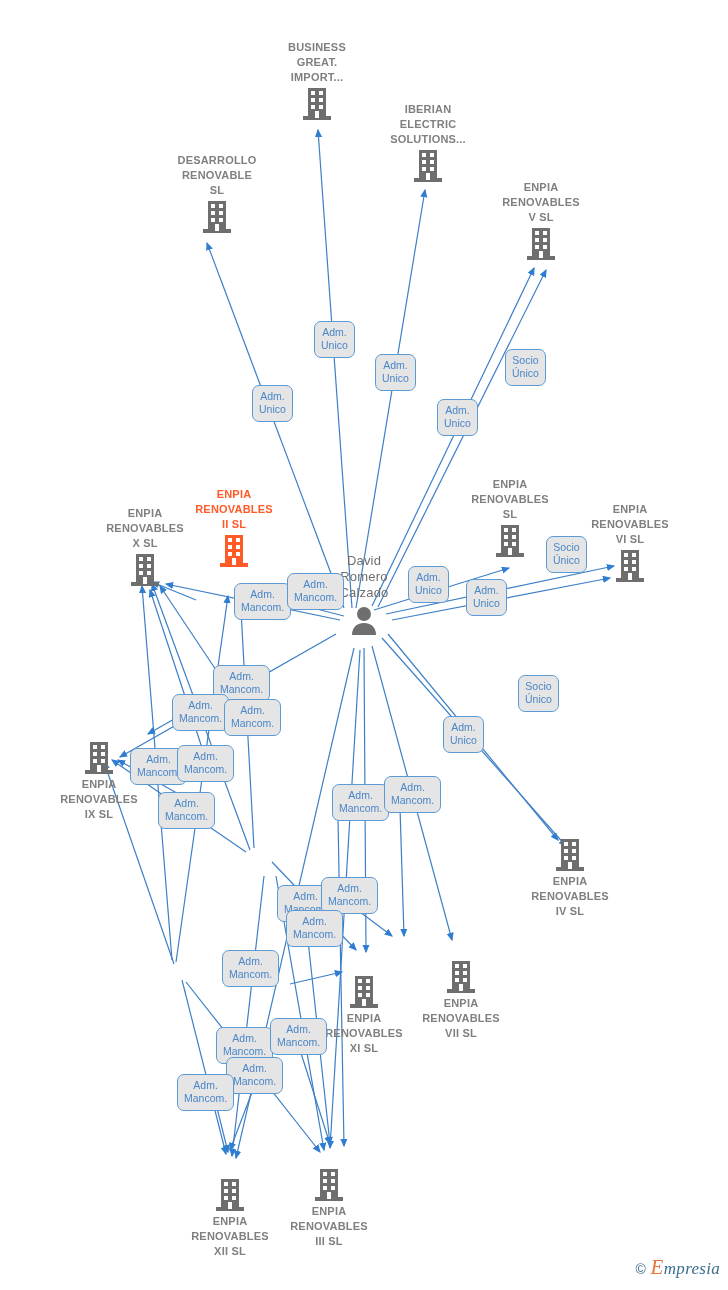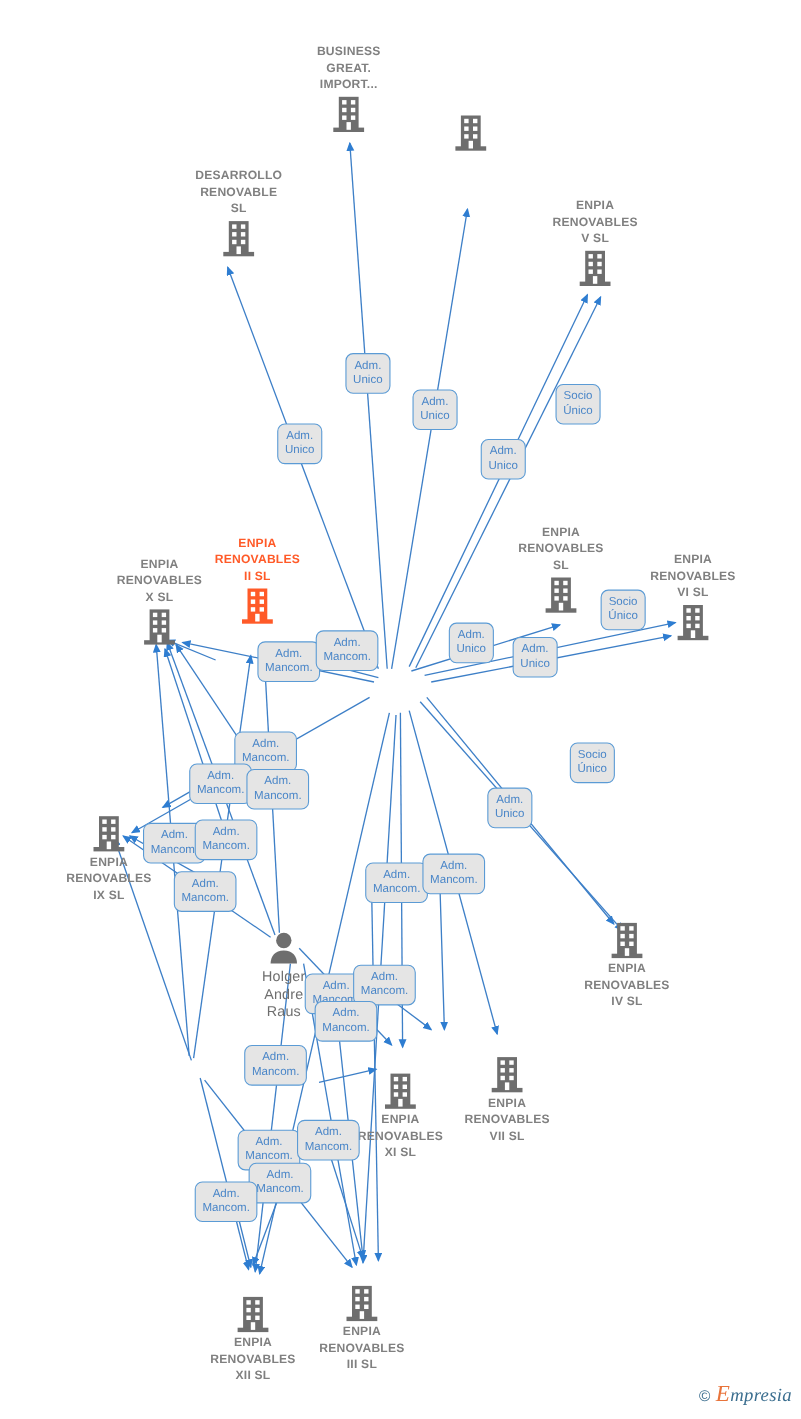--- a/index.html
+++ b/index.html
@@ -167,20 +167,23 @@
             <rect x="17" y="12" width="4" height="4"></rect>
             <rect x="9" y="19" width="4" height="4"></rect>
             <rect x="17" y="19" width="4" height="4"></rect>
             <rect x="13" y="25" width="4" height="7"></rect>
           </g>
         </svg>
     </div>
   </div>
 
   <div class="node company" style="left:428px; top:102px;">
+    <div class="label">IBERIAN
+ELECTRIC
+SOLUTIONS...</div>
     <div class="icon-wrap">
       <svg width="30" height="36" viewBox="0 0 30 36">
           <g fill="#6E6E6E">
             <rect x="6" y="2" width="18" height="30"></rect>
             <rect x="1" y="30" width="28" height="4"></rect>
           </g>
           <g fill="#ffffff">
             <rect x="9" y="5" width="4" height="4"></rect>
             <rect x="17" y="5" width="4" height="4"></rect>
             <rect x="9" y="12" width="4" height="4"></rect>
@@ -462,32 +465,32 @@
             <rect x="17" y="19" width="4" height="4"></rect>
             <rect x="13" y="25" width="4" height="7"></rect>
           </g>
         </svg>
     </div>
     <div class="label">ENPIA
 RENOVABLES
 III  SL</div>
   </div>
 
-
-  <div class="node person" style="left:258px; top:842px;">
+  <div class="node person" style="left:364px; top:553px;">
+    <div class="label">David
+Romero
+Calzado</div>
     <div class="icon-wrap">
       <svg width="32" height="32" viewBox="0 0 32 32">
           <circle cx="16" cy="10" r="7" fill="#6E6E6E"></circle>
           <path d="M16 19 C8 19 4 24 4 31 L28 31 C28 24 24 19 16 19 Z" fill="#6E6E6E"></path>
         </svg>
     </div>
-    <div class="label">Holger
-Andre
-Raus</div>
-  </div>
+  </div>
+
 
 
   <div class="edge-label" style="left:314px; top:321px;">Adm.
 Unico</div>
   <div class="edge-label" style="left:375px; top:354px;">Adm.
 Unico</div>
   <div class="edge-label" style="left:252px; top:385px;">Adm.
 Unico</div>
   <div class="edge-label" style="left:505px; top:349px;">Socio
 Único</div>

